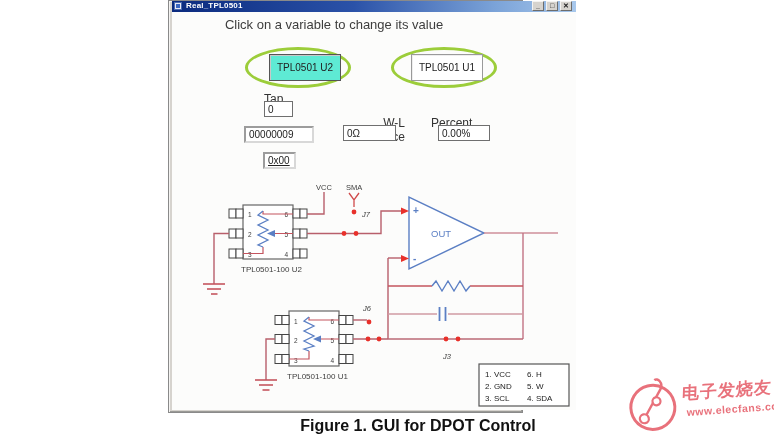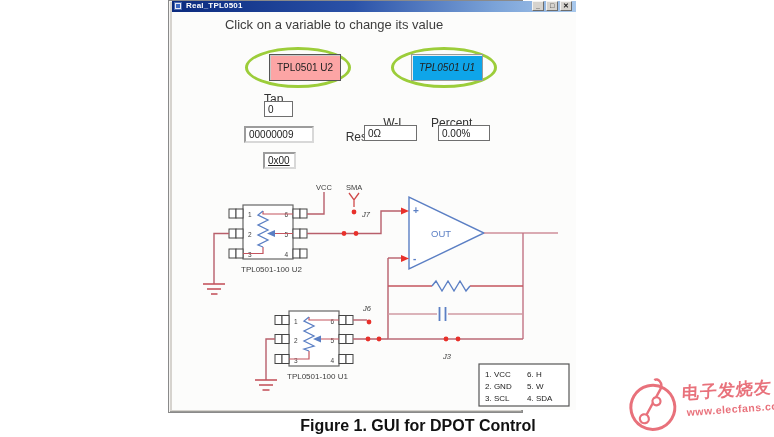--- a/index.html
+++ b/index.html
@@ -32,37 +32,37 @@
     font-size:13px; color:#3d3d3d; }
 
   
   .green-ellipse { position:absolute; border:3px solid #9ccd3a; border-radius:50%; }
   .el1 { left:76px; top:46px; width:106px; height:41px; }
   .el2 { left:222px; top:46px; width:106px; height:41px; }
 
   
   .dev-btn { position:absolute; top:53px; width:72px; height:27px; font-size:10px;
     color:#222; display:flex; align-items:center; justify-content:center; }
-  .dev-btn.sel  { left:100px; background:#fca5a5; border:1px solid #555;
+  .dev-btn.sel  { left:100px; background:#5eead4; border:1px solid #555;
     box-shadow:inset 1px 1px 0 #c8c8c8; }
-  .dev-btn.unsel{ left:242px; background:#0ea5e9; border:1px solid #9a9a9a;
-    box-shadow:inset 1px 1px 0 #eee;font-style:italic; }
+  .dev-btn.unsel{ left:242px; background:#ffffff; border:1px solid #9a9a9a;
+    box-shadow:inset 1px 1px 0 #eee; }
 
   
   .fld-label { position:absolute; font-size:12px; color:#333; }
   .fld { position:absolute; background:#fff; font-size:10px; color:#222;
     padding-left:3px; display:flex; align-items:center; }
   .fld.thin   { border:1px solid #6f6f6f; }
   .fld.sunken { border:2px solid; border-color:#9c9c9c #d8d8d8 #d8d8d8 #9c9c9c; }
 
   .lab-tap     { left:95px;  top:91px; }
   .fld-tap     { left:95px;  top:100px; width:29px; height:16px; }
   .fld-bin     { left:75px;  top:125px; width:70px; height:17px; }
   .lab-wl      { left:170px; top:115px; width:66px; text-align:right; }
-  .fld-wl      { left:195px; top:124px; width:53px; height:16px; }
+  .fld-wl      { left:174px; top:124px; width:53px; height:16px; }
   .lab-pct     { left:262px; top:115px; width:66px; text-align:left; }
   .fld-pct     { left:269px; top:124px; width:52px; height:16px;text-align:center; }
   .fld-hex     { left:94px;  top:151px; width:33px; height:17px;text-decoration:underline; }
 
   .schem { position:absolute; left:0; top:0; width:410px; height:413px; }
 
   
   .caption { position:absolute; left:0; top:417px; width:774px; text-align:center;
     font-size:16px; font-weight:bold; color:#111;margin-left:31px; }
   .watermark { position:absolute; left:612px; top:352px; width:162px; height:85px;

